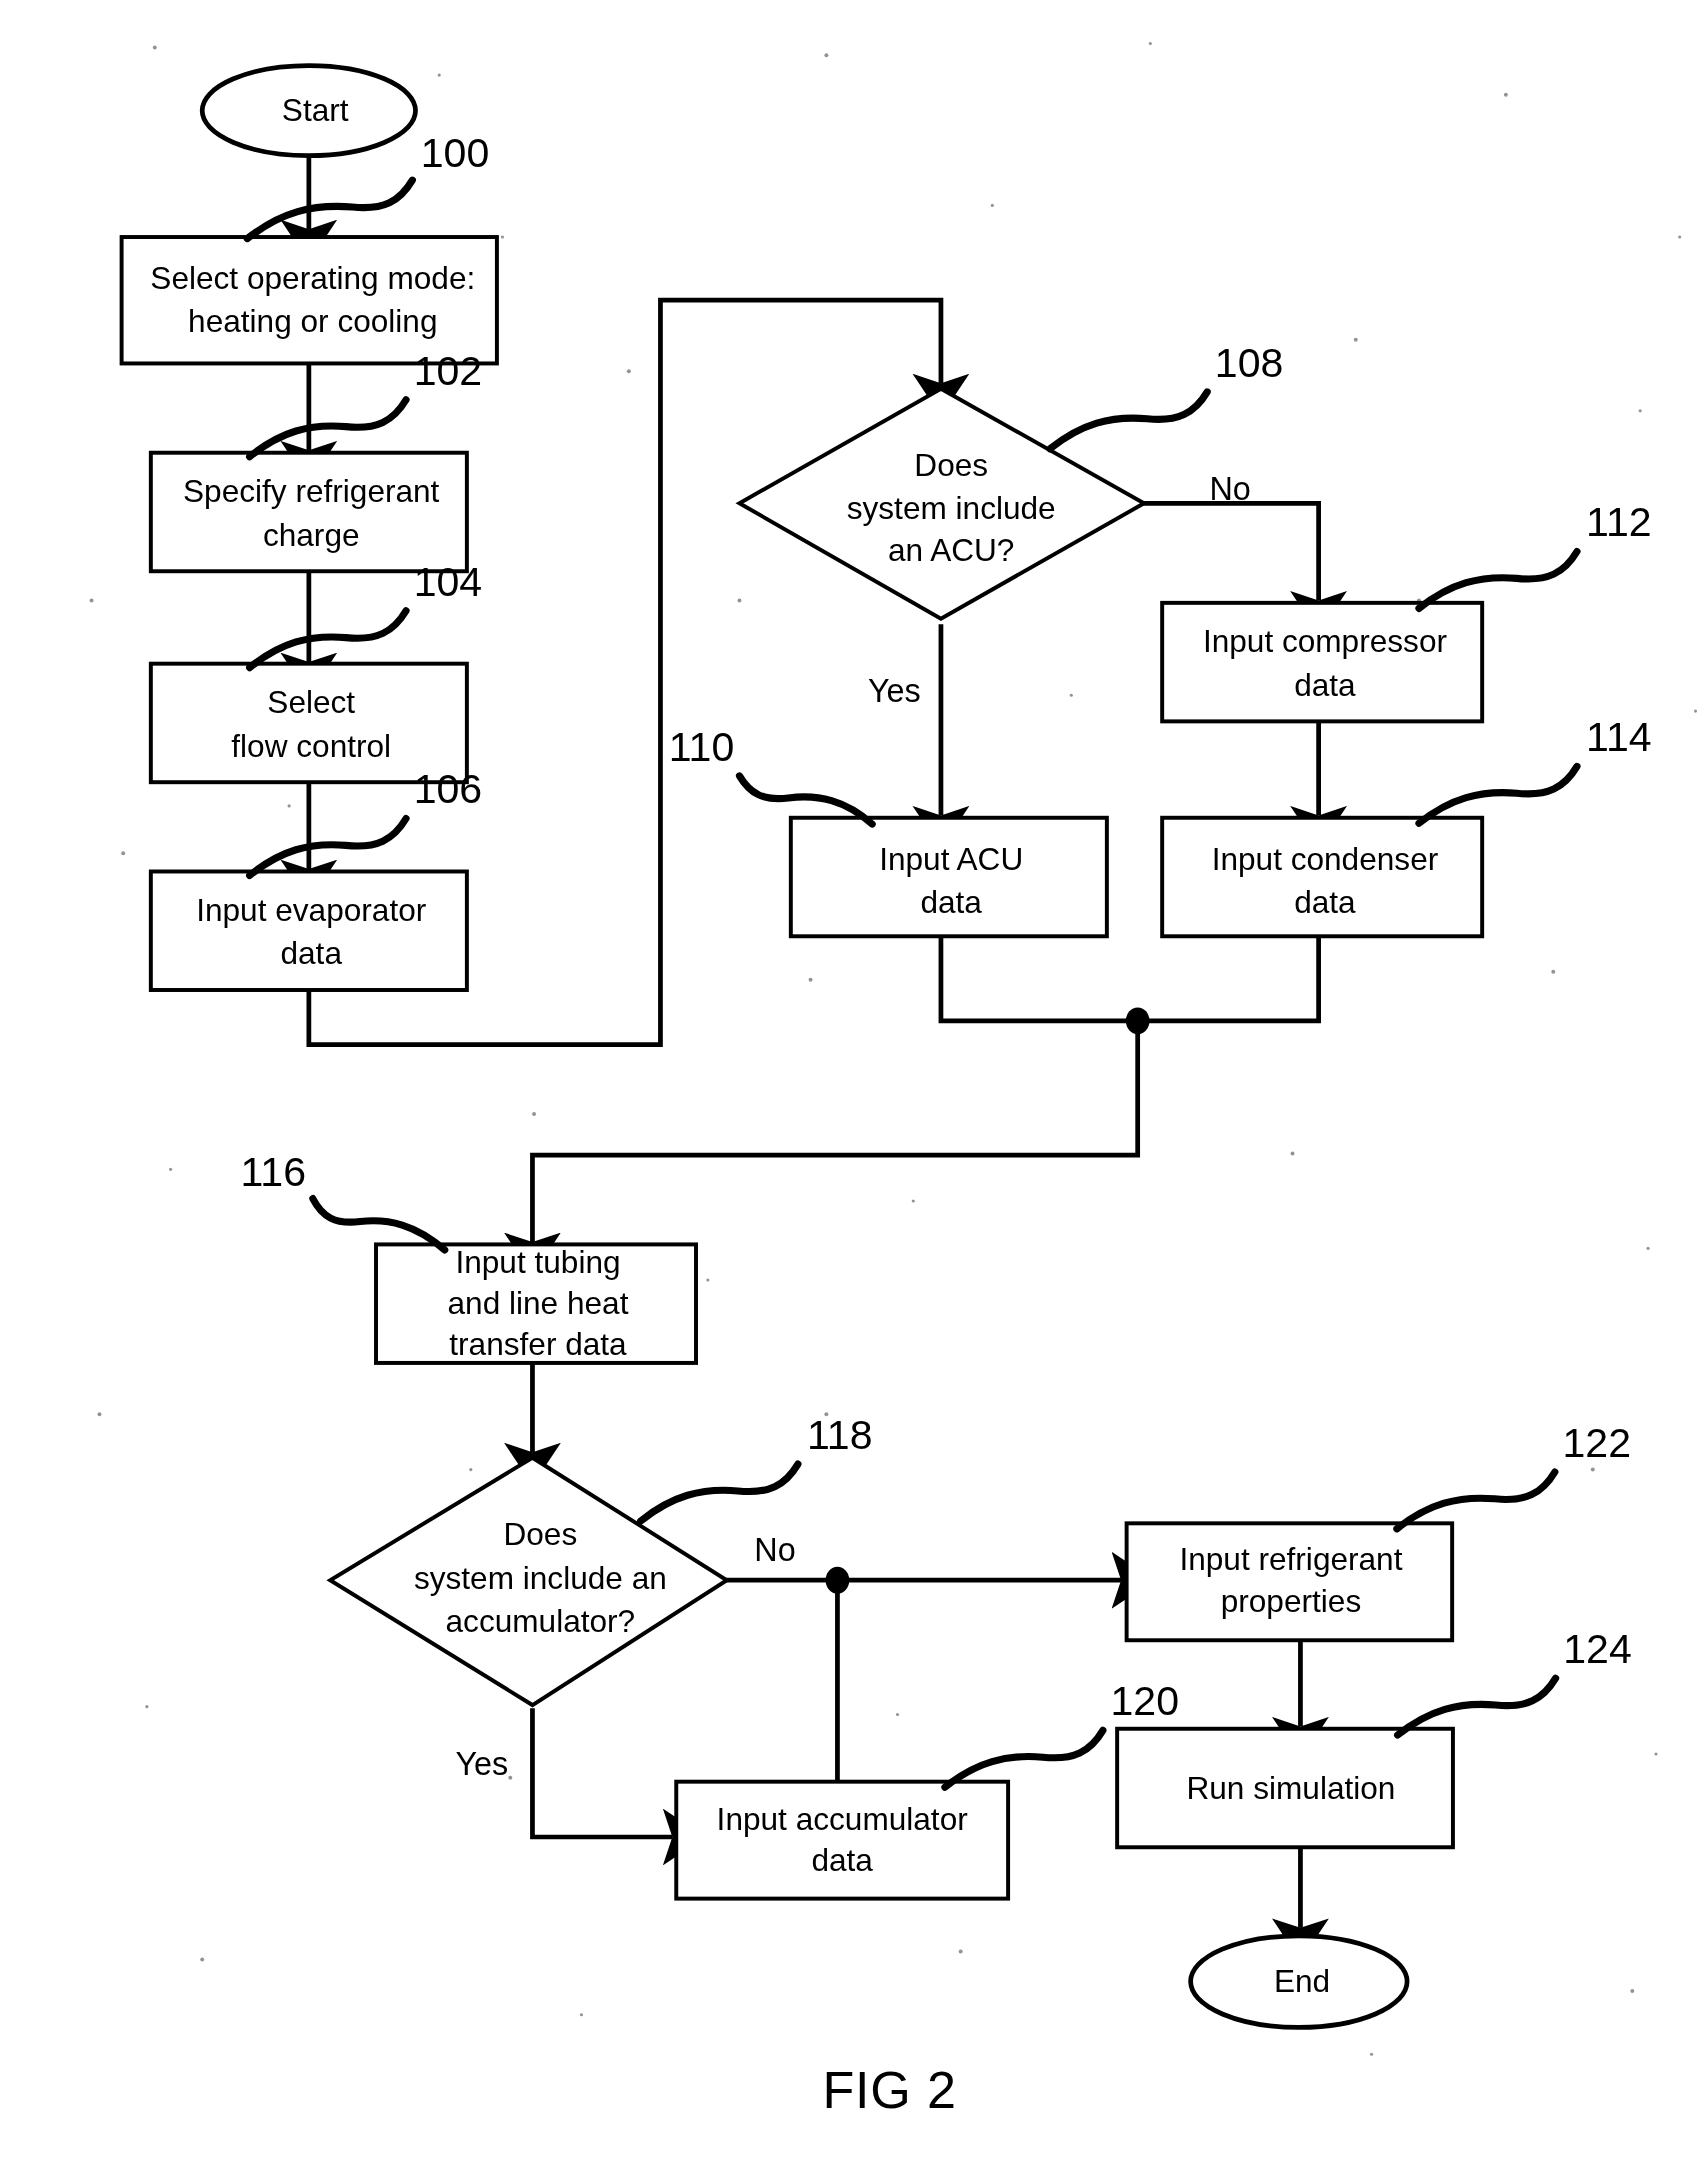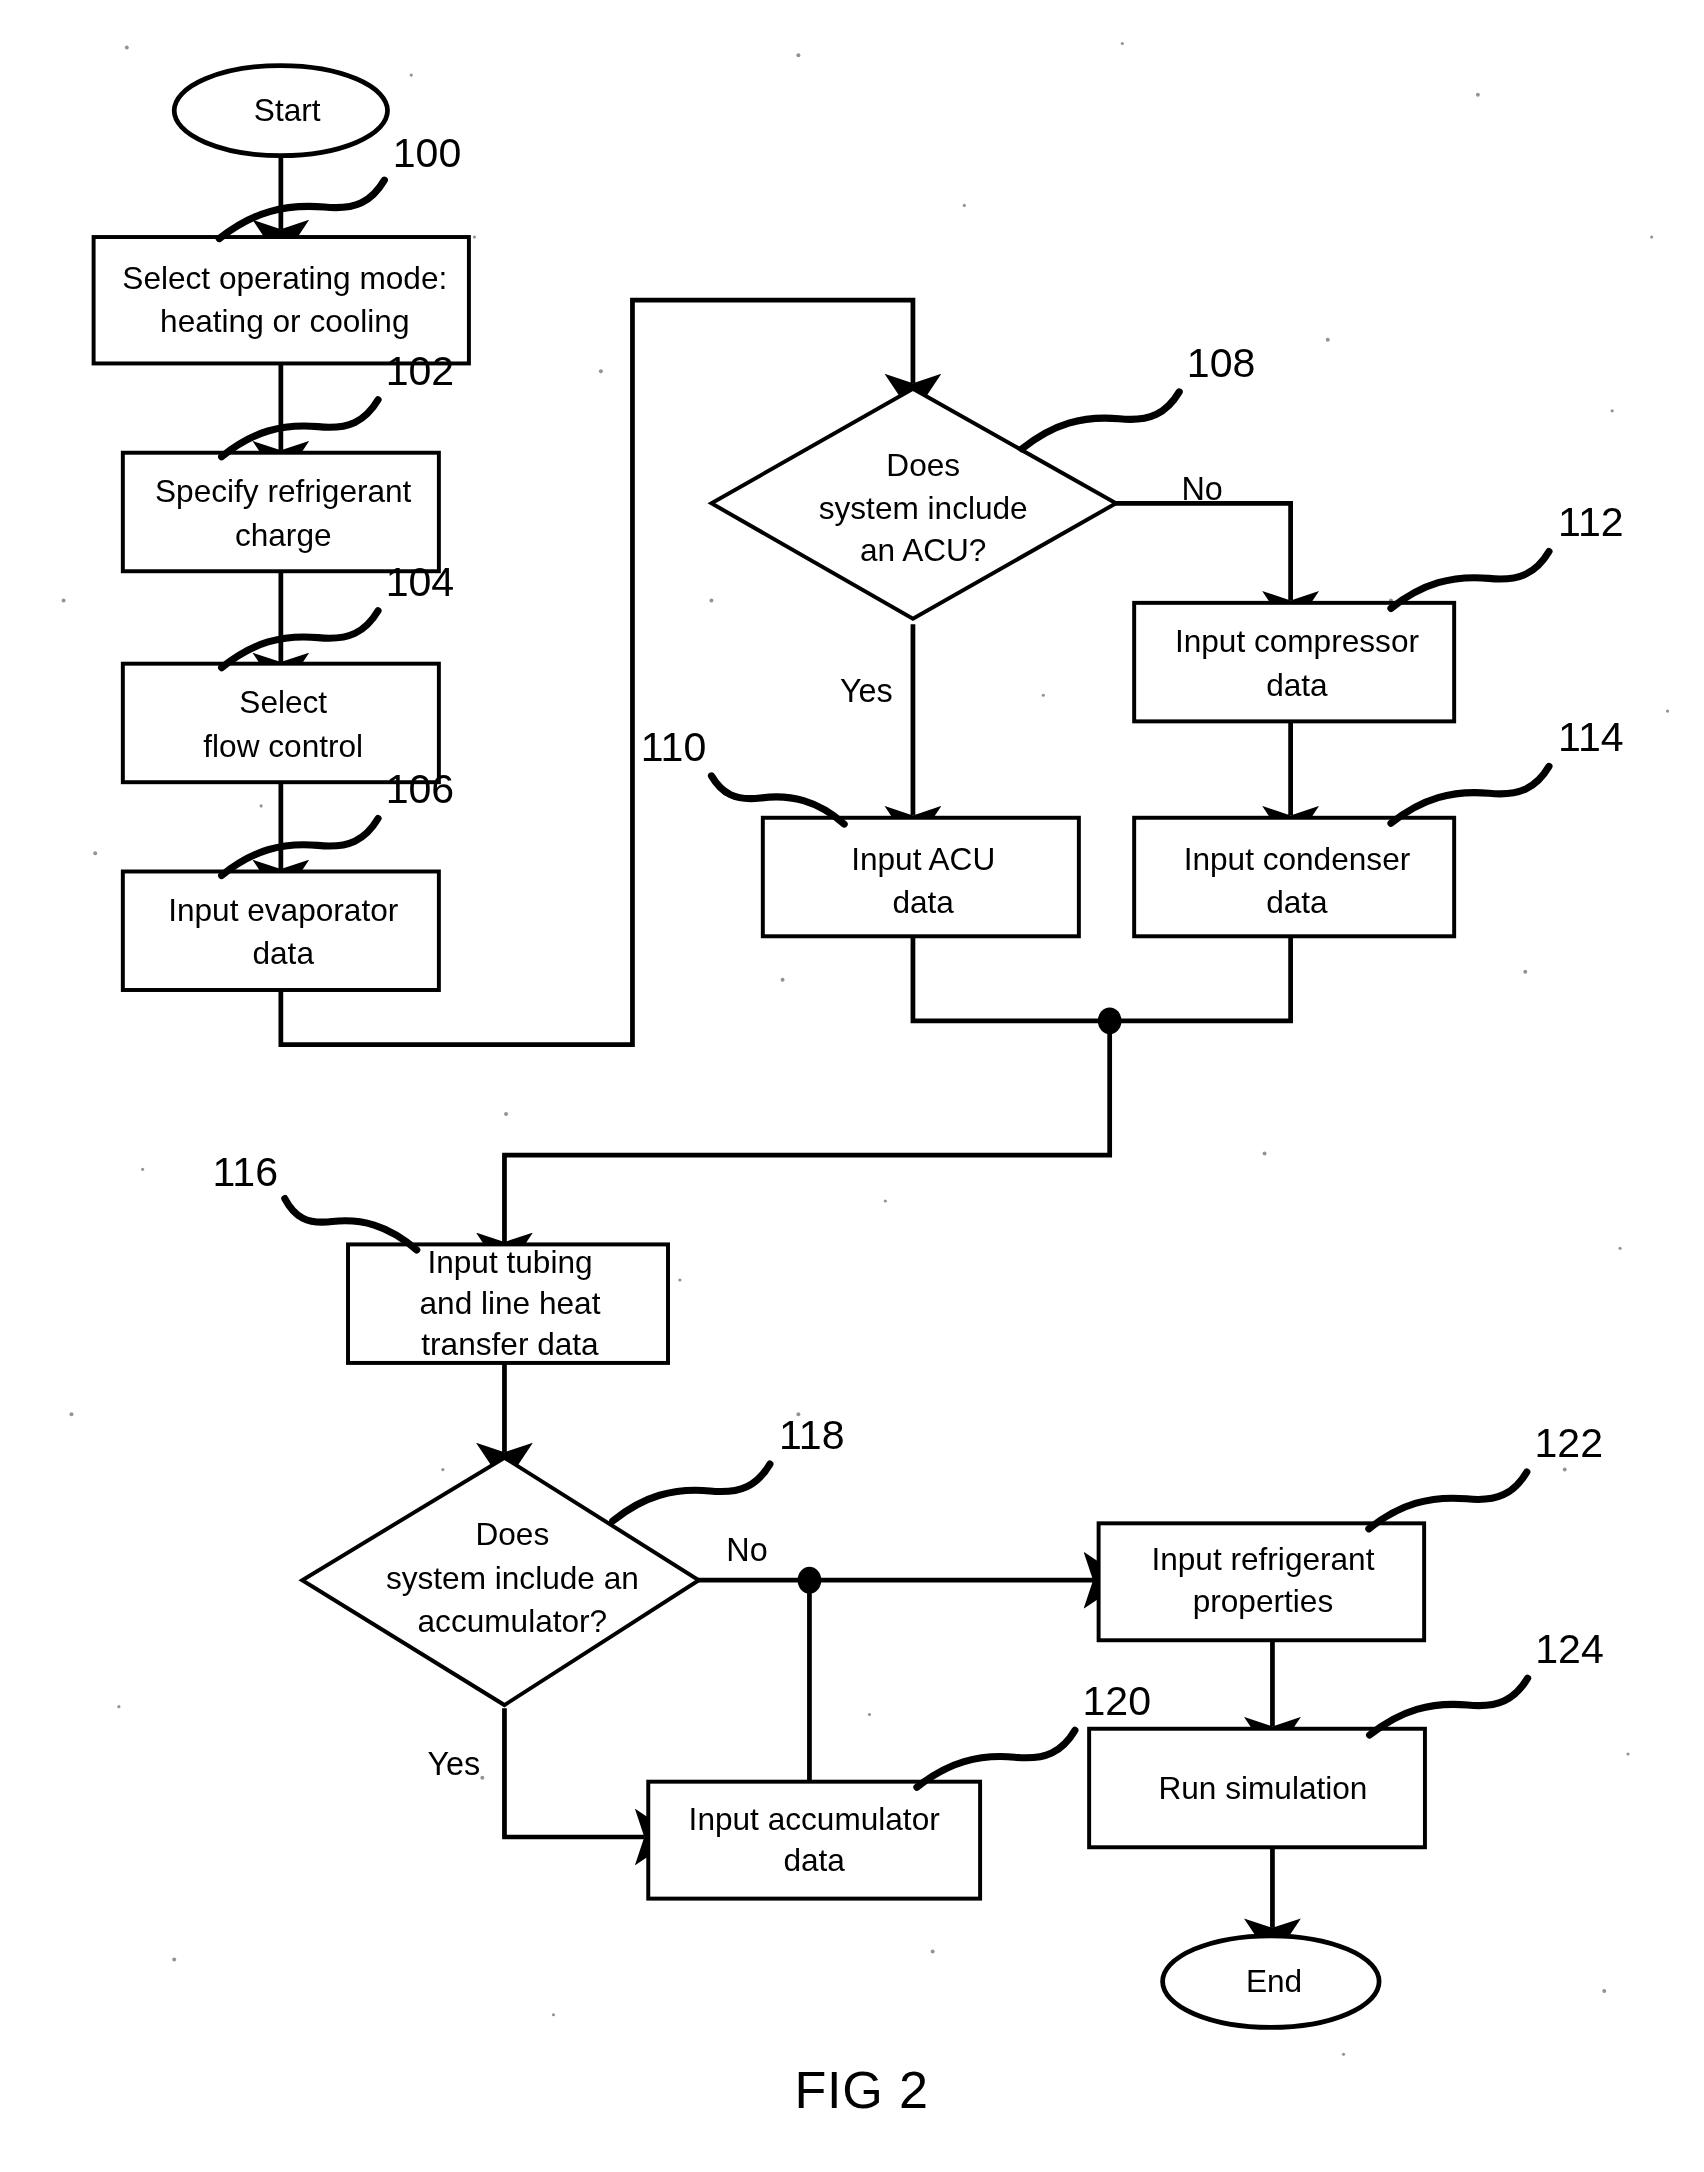--- a/index.html
+++ b/index.html
@@ -10,20 +10,21 @@
   body {
     width: 1705px;
     height: 2172px;
     font-family: "Liberation Sans", sans-serif;
     position: relative;
     overflow: hidden;
   }
   #figure-root {
     position: absolute;
     inset: 0;
+    padding-left: 28px;
   }
   svg#flowchart {
     display: block;
     width: 1705px;
     height: 2172px;
   }
   .node-shape {
     fill: #ffffff;
     stroke: #000000;
     stroke-width: 5;

